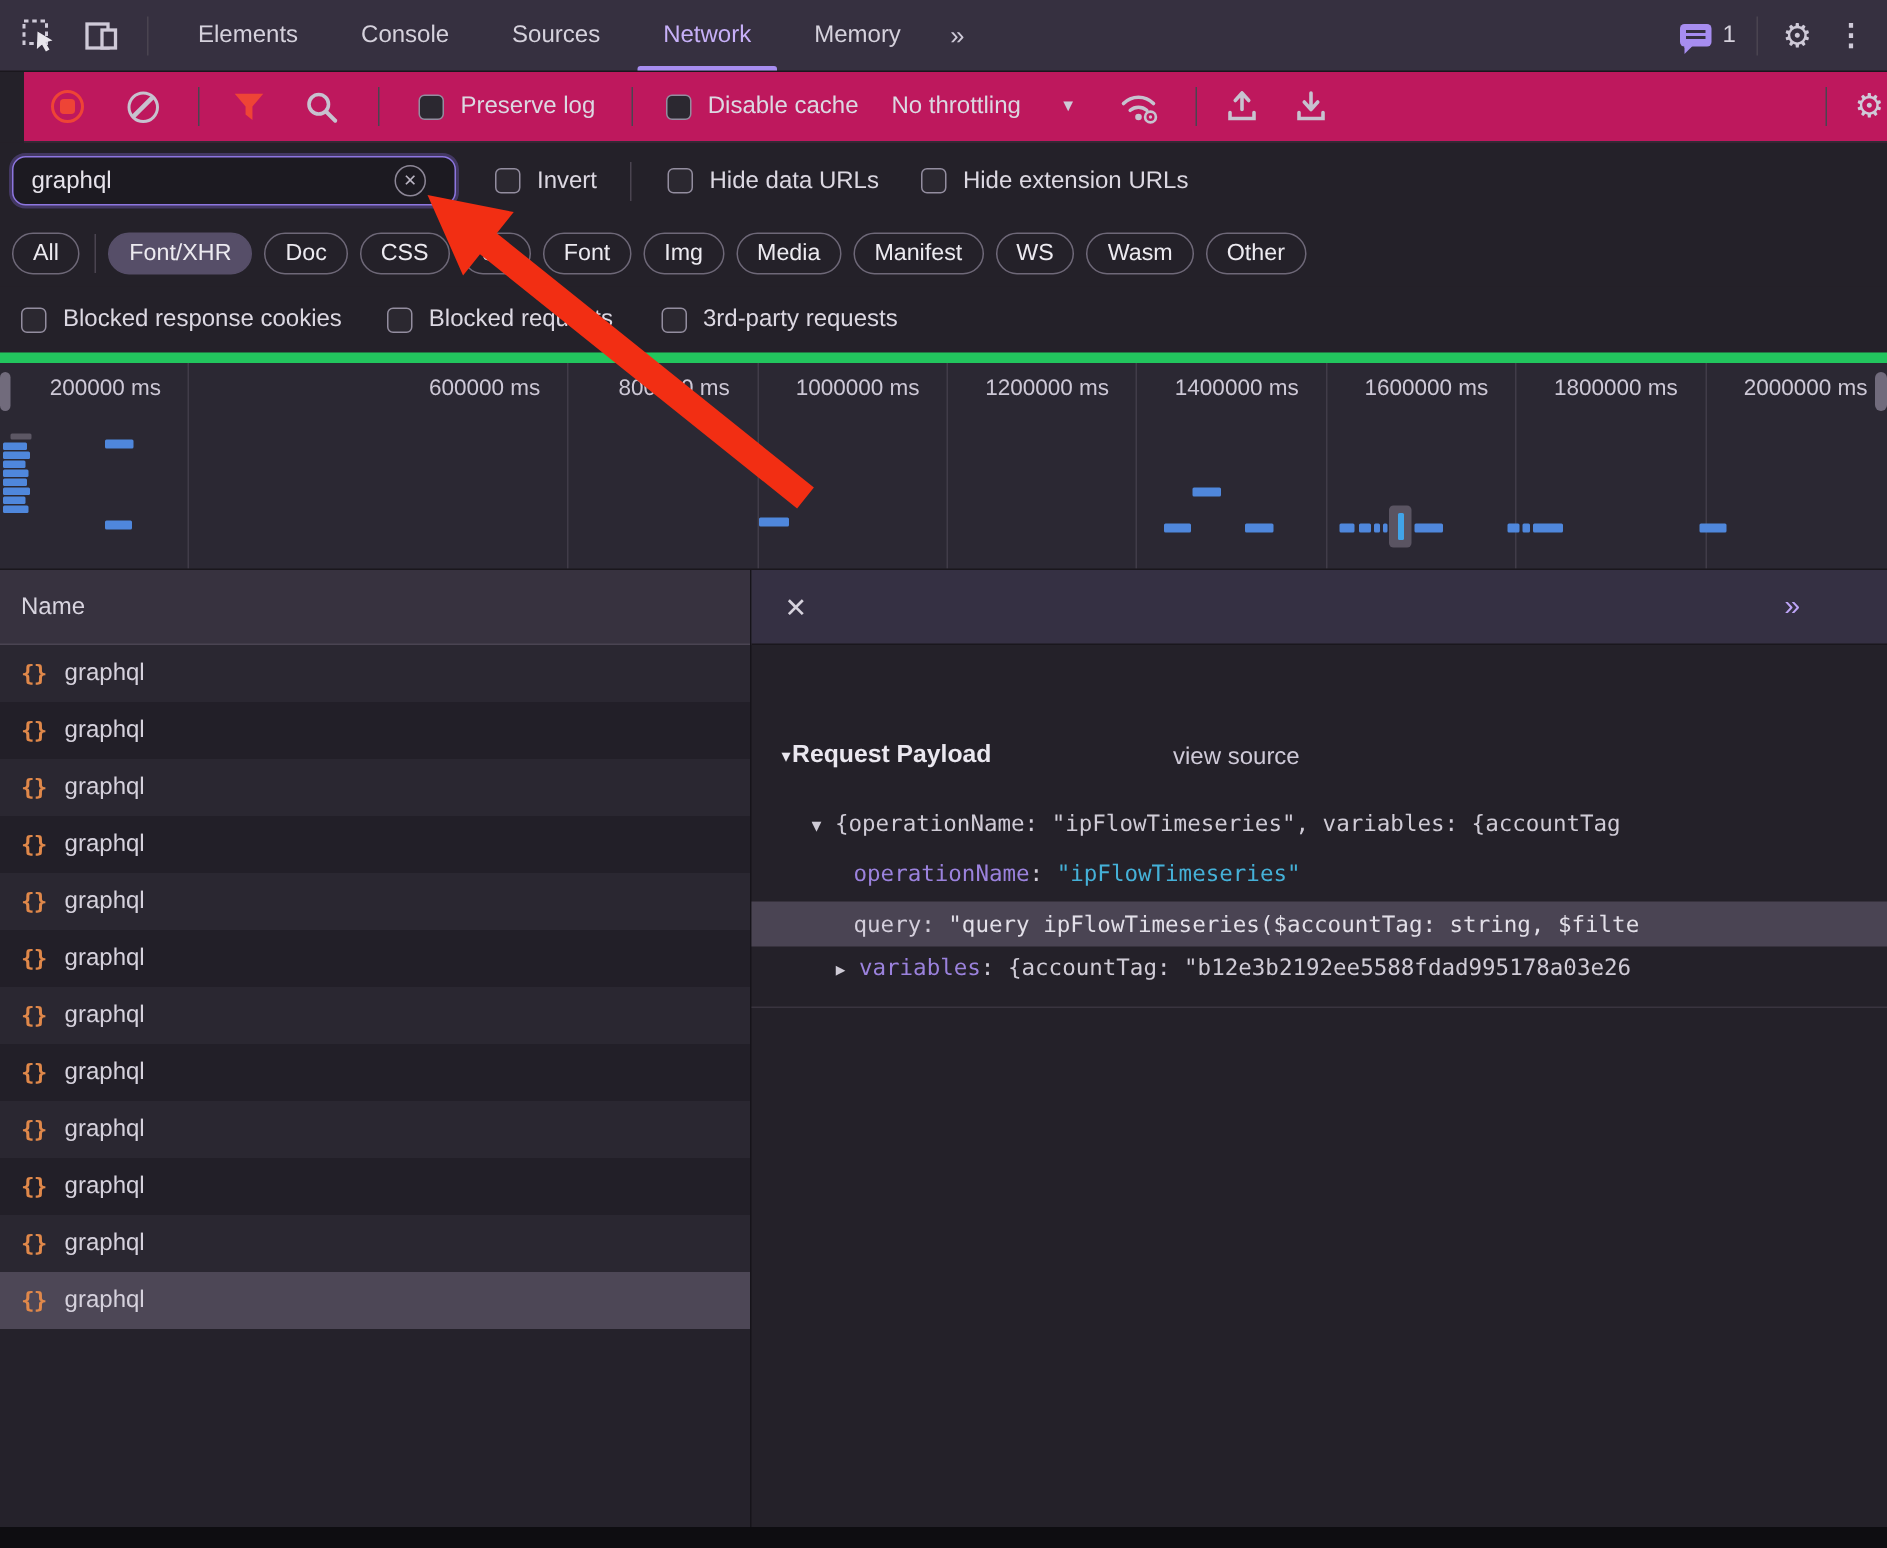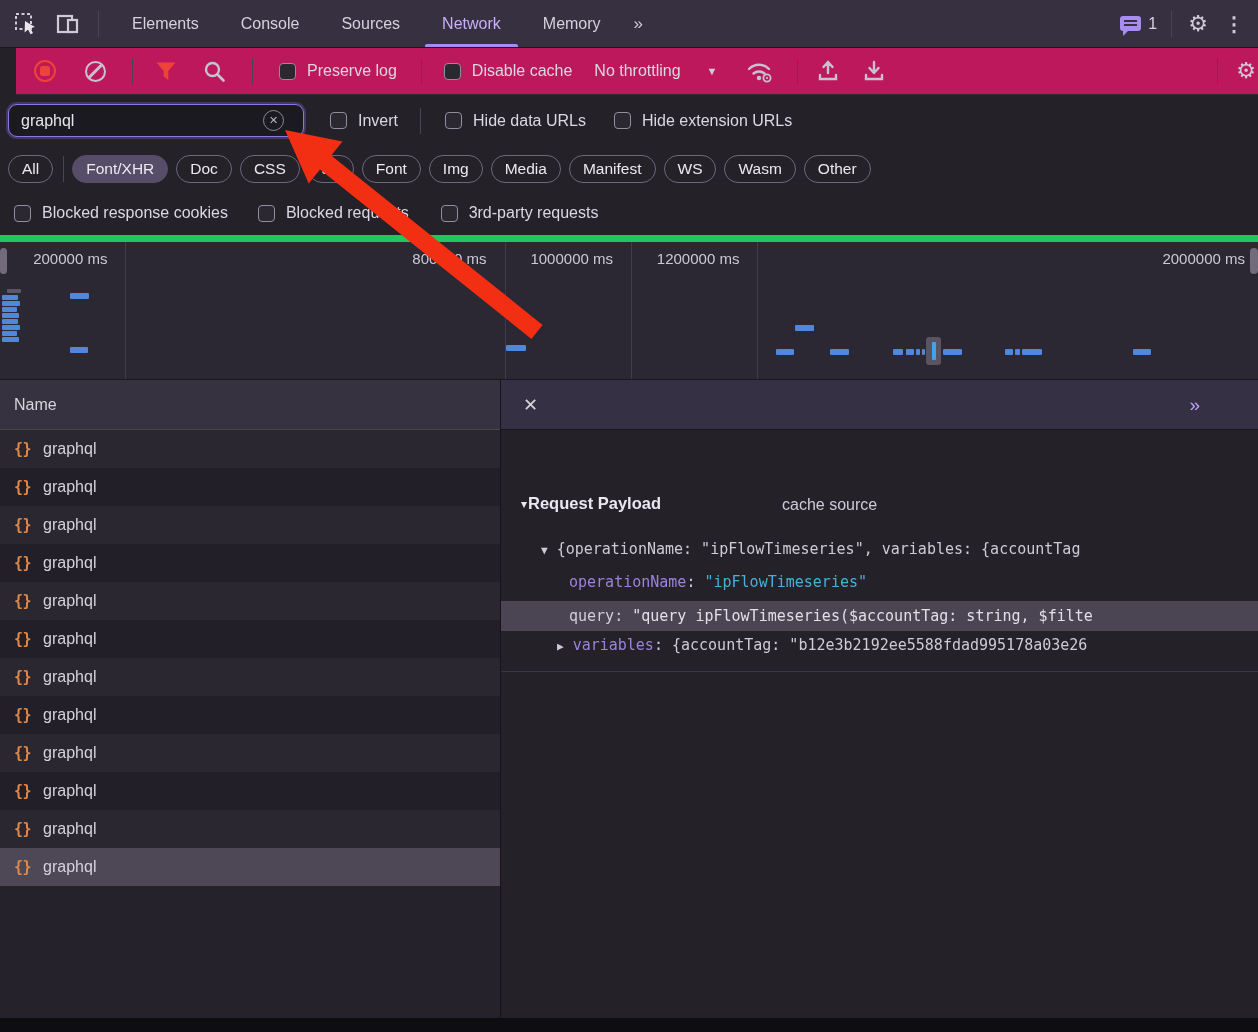--- a/index.html
+++ b/index.html
@@ -216,23 +216,27 @@
     <span class="cbx" style="margin-left:30px"></span>
     <span class="cbx-label">Blocked requests</span>
     <span class="cbx" style="margin-left:32px"></span>
     <span class="cbx-label">3rd-party requests</span>
   </div>
 
   <div class="timeline" id="timeline">
     <span class="scroll-pill" style="left:0;top:6px;width:7px;height:26px"></span>
     <span class="scroll-pill" style="left:1250px;top:6px;width:8px;height:26px"></span>
   <div class="tick-col" style="left: 0px; width: 126.4px;">200000 ms</div>
+      <div class="tick-col" style="left: 252.8px; width: 126.4px;">600000 ms</div>
       <div class="tick-col" style="left: 379.2px; width: 126.4px;">800000 ms</div>
       <div class="tick-col" style="left: 505.6px; width: 126.4px;">1000000 ms</div>
       <div class="tick-col" style="left: 632px; width: 126.4px;">1200000 ms</div>
+      <div class="tick-col" style="left: 758.4px; width: 126.4px;">1400000 ms</div>
+      <div class="tick-col" style="left: 884.8px; width: 126.4px;">1600000 ms</div>
+      <div class="tick-col" style="left: 1011.2px; width: 126.4px;">1800000 ms</div>
       <div class="tick-col" style="left: 1137.6px; width: 126.4px;">2000000 ms</div>
       <div class="bar gray" style="left: 7px; top: 47px; width: 14px; height: 4px;"></div>
       <div class="bar" style="left: 2px; top: 53px; width: 16px; height: 5px;"></div>
       <div class="bar" style="left: 2px; top: 59px; width: 18px; height: 5px;"></div>
       <div class="bar" style="left: 2px; top: 65px; width: 15px; height: 5px;"></div>
       <div class="bar" style="left: 2px; top: 71px; width: 17px; height: 5px;"></div>
       <div class="bar" style="left: 2px; top: 77px; width: 16px; height: 5px;"></div>
       <div class="bar" style="left: 2px; top: 83px; width: 18px; height: 5px;"></div>
       <div class="bar" style="left: 2px; top: 89px; width: 15px; height: 5px;"></div>
       <div class="bar" style="left: 2px; top: 95px; width: 17px; height: 5px;"></div>
@@ -317,21 +321,21 @@
       <span class="close-x">✕</span>
       <span class="spacer"></span>
       <span class="more-tabs" style="margin-right:48px;color:#bda4f6;font-size:19px">»</span>
     </div>
     <div class="payload">
       <div class="pl-hl"></div>
       <div class="pl-title">
         <span class="tri">▾</span>
         <span>Request Payload</span>
       </div>
-      <span class="view-source">cache source</span>
+      <span class="view-source">view source</span>
 
       <div class="pl-line" style="left:40px;top:105px;right:0">
         <span class="tri-sm">▼</span><span>{operationName: "ipFlowTimeseries", variables: {accountTag</span>
       </div>
       <div class="pl-line" style="left:68px;top:138px;right:0">
         <span class="pl-key">operationName</span><span>: </span><span class="pl-str">"ipFlowTimeseries"</span>
       </div>
       <div class="pl-line" style="left:68px;top:171px;right:0;height:30px;line-height:30px">
         <span style="color:#d3cedb">query</span><span>: </span><span style="color:#e2dfe8">"query ipFlowTimeseries($accountTag: string, $filte</span>
       </div>

